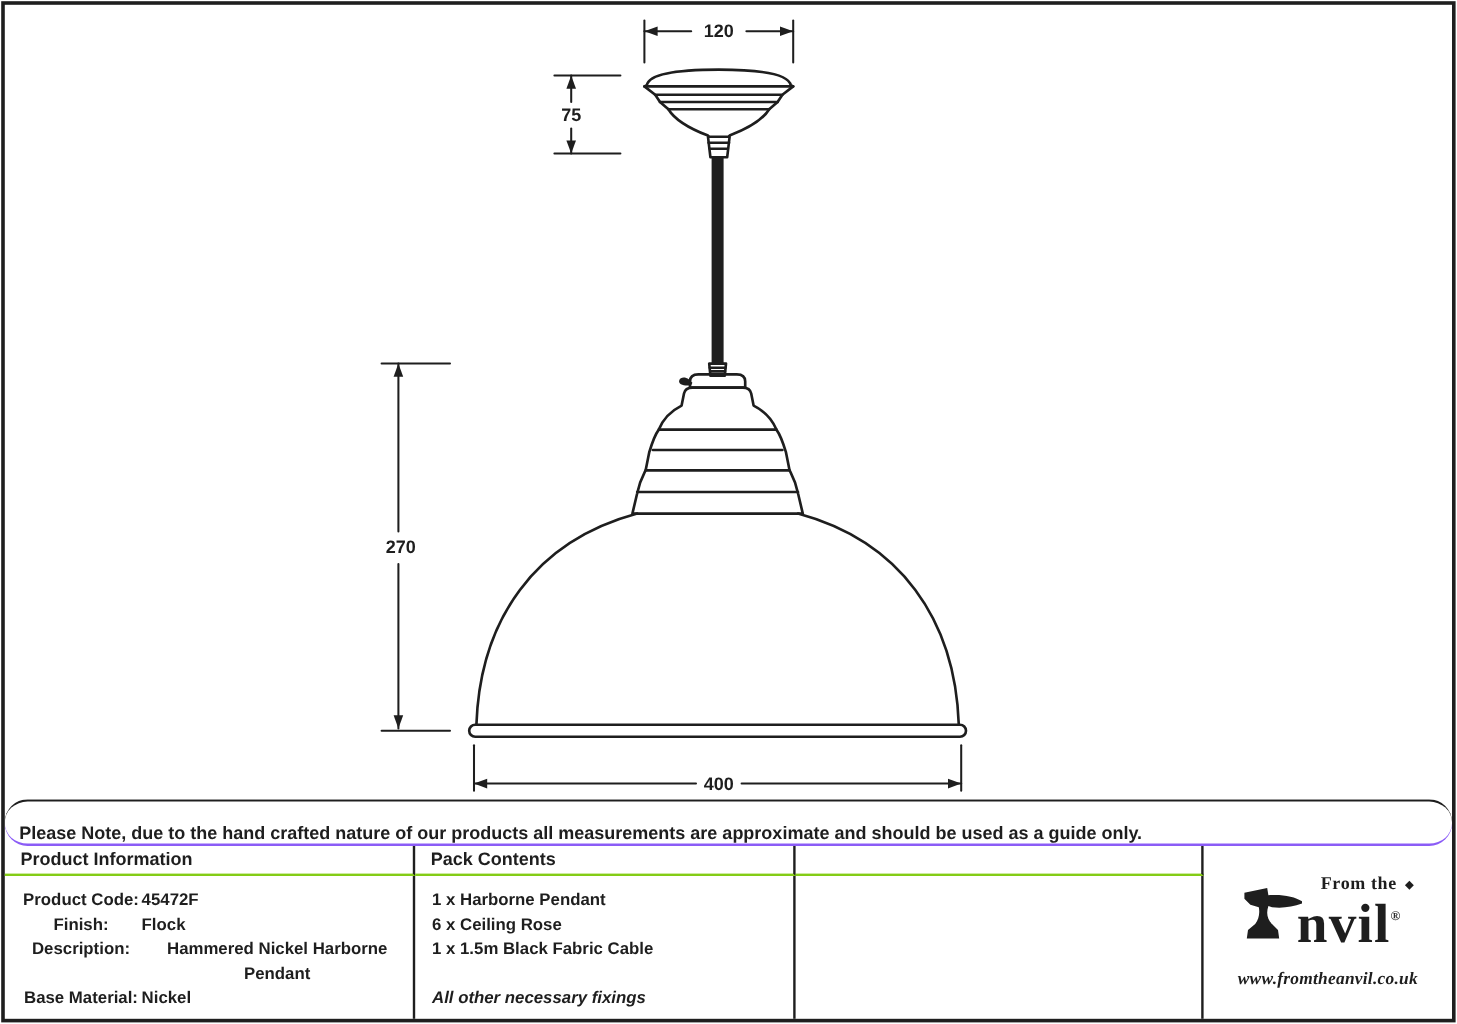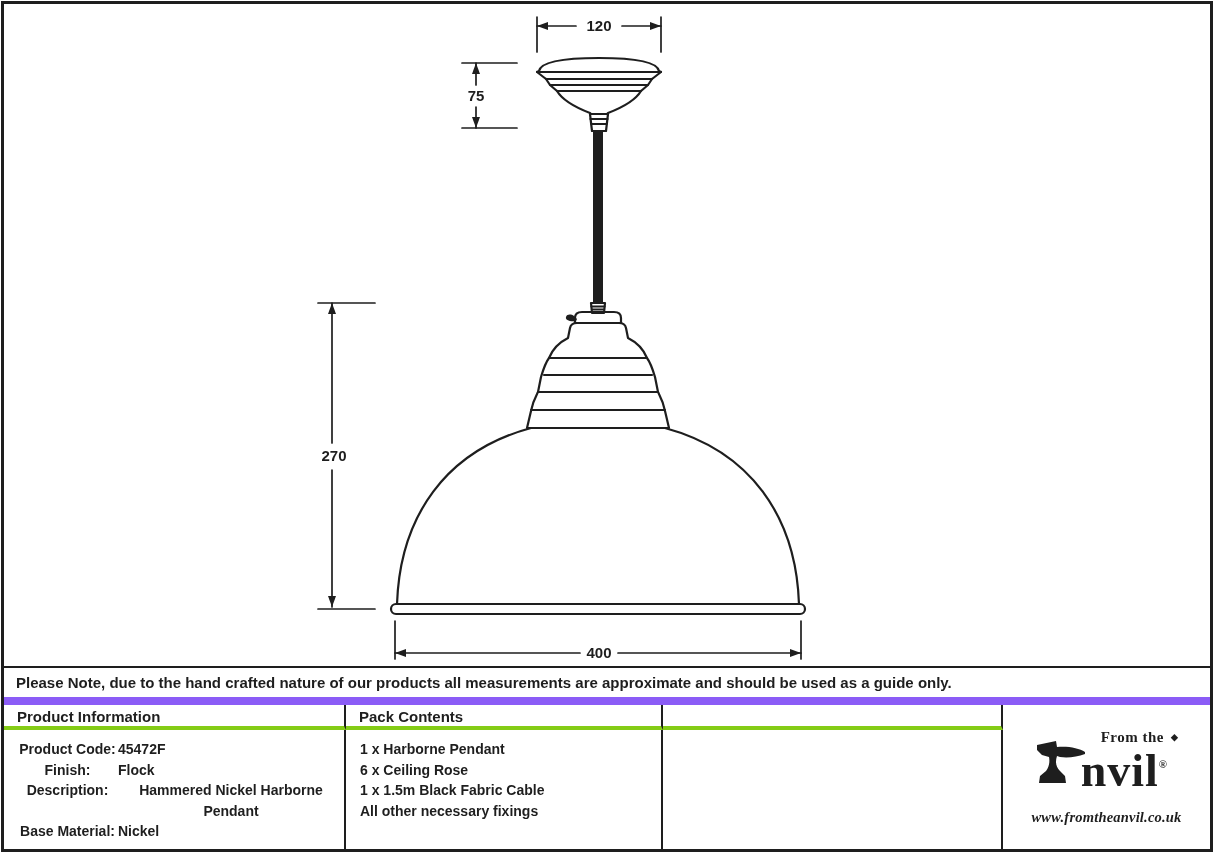--- a/index.html
+++ b/index.html
@@ -2,33 +2,33 @@
 <html><head>
 <meta charset="utf-8">
 <style>
   html,body{margin:0;padding:0;background:#ffffff;}
   body{width:1214px;height:853px;overflow:hidden;font-family:"Liberation Sans",sans-serif;}
   .page{position:relative;width:1049px;height:853px;background:#fff;color:#1e1e1e;}
   .frame{position:absolute;left:1px;top:1px;width:1212px;height:851px;border:3px solid #1e1e1e;box-sizing:border-box;pointer-events:none;}
   svg.drawing{position:absolute;left:4px;top:4px;width:1206px;height:662px;}
   .dim-text{font-family:"Liberation Sans",sans-serif;font-weight:bold;font-size:15px;fill:#1e1e1e;}
   .note-bar{position:absolute;left:4px;top:666px;width:1206px;height:39px;box-sizing:border-box;
-    border-top:2px solid #1e1e1e;border-bottom:8px solid #8b5cf6;display:flex;align-items:center;
-    padding:0 12px;font-weight:bold;font-size:15px;}
+    border-top:2px solid #1e1e1e;border-bottom:2px solid #8b5cf6;display:flex;align-items:flex-end;
+    padding:0 12px;font-weight:bold;font-size:15px;border-radius:19px;}
   .spec-table{position:absolute;left:4px;top:705px;width:1206px;height:144px;display:grid;
     grid-template-columns:342px 317px 340px 1fr;grid-template-rows:25px 1fr;font-weight:bold;}
   .cell{box-sizing:border-box;}
   .v-line{border-right:2px solid #1e1e1e;}
-  .head{border-bottom:4px solid #84cc16;font-size:15px;padding:3px 16px 0 13px;}
+  .head{border-bottom:2px solid #84cc16;font-size:15px;padding:3px 16px 0 13px;}
   .body-cell{font-size:14px;line-height:20.5px;}
   .pi-body{padding:9px 0 0 13px;}
   .info-row{display:flex;}
   .info-label{width:101px;flex:none;}
   .pc-body{padding:9px 0 0 14px;}
-  .pc-footer{}
+  .pc-footer{margin-top:20px;font-style:italic;}
   .logo-cell{grid-column:4;grid-row:1 / 3;display:flex;align-items:center;justify-content:center;}
   .logo{display:flex;flex-direction:column;align-items:center;}
   .logo-row{display:flex;align-items:flex-end;}
   .anvil-icon{width:52px;height:50px;flex:none;margin-bottom:2px;}
   .logo-words{margin-left:-6px;display:flex;flex-direction:column;}
   .from-the{font-family:"Liberation Serif",serif;font-weight:bold;font-size:15px;letter-spacing:0.5px;
     display:flex;align-items:center;gap:7px;margin-left:20px;}
   .diamond{font-size:9px;line-height:9px;}
   .anvil-word{font-family:"Liberation Serif",serif;font-weight:bold;font-size:46px;line-height:36px;letter-spacing:1px;}
   .reg{font-size:11px;vertical-align:18px;font-weight:bold;}

